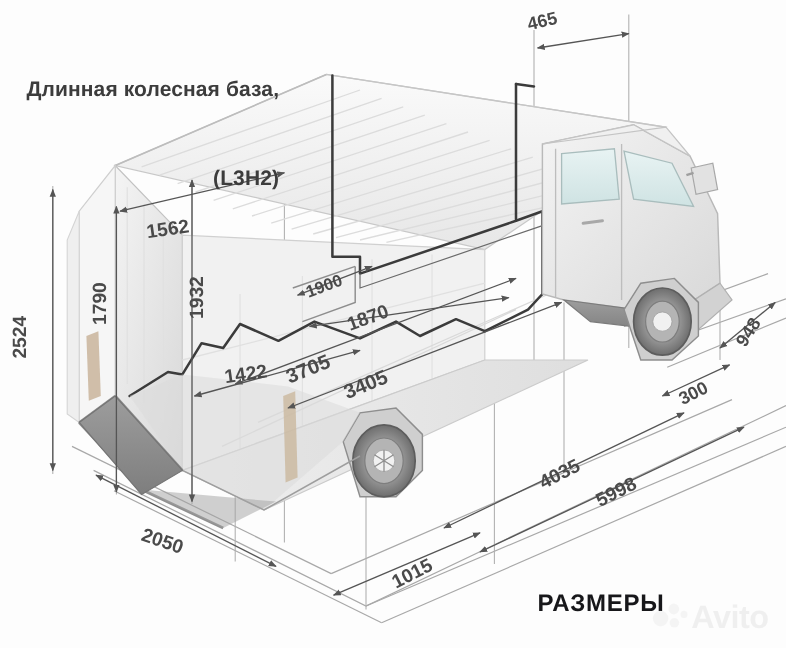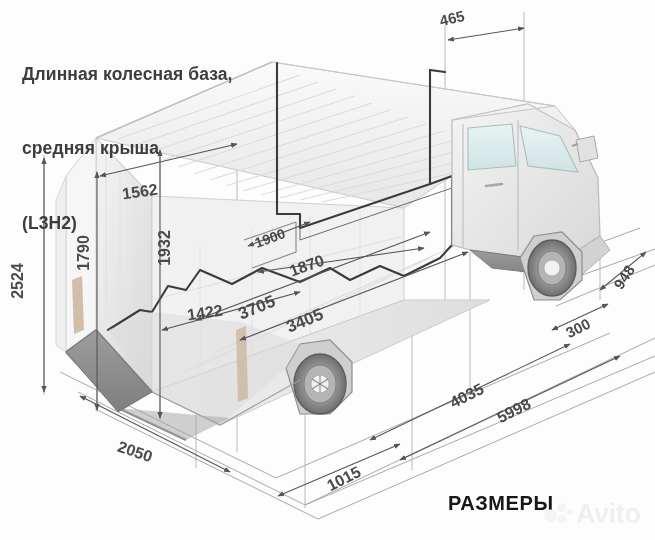--- a/index.html
+++ b/index.html
@@ -12,21 +12,21 @@
   #stage{position:absolute;left:0;top:0;width:655px;height:540px;}
   #svg{position:absolute;left:0;top:0;width:655px;height:540px;}
 
   
   #title-block{
     position:absolute;left:22px;top:12px;
     font-size:17.5px;font-weight:bold;color:#3c3c3c;
     line-height:1.42;letter-spacing:0.1px;
     white-space:pre;
   }
-  #title-block div{white-space:nowrap;}
+  #title-block div{white-space:nowrap;text-align:right;}
 
   
   .dim{
     position:absolute;
     font-family:"Liberation Sans", sans-serif;
     font-weight:bold;
     color:#4a4a4a;
     white-space:nowrap;
     transform-origin:center center;
   }
@@ -260,21 +260,20 @@
 
       <path d="M600,290 L646,252"></path>
 
       <path d="M552,330 L608,304"></path>
     </g>
 
   </svg>
 
   <div id="title-block">
     <div>Длинная колесная база,</div>
-    <div>средняя крыша</div>
     <div>(L3H2)</div>
   </div>
 
   <div id="dim-layer">
       <span class="dim" style="font-size: 15px; left: 452px; top: 18px; transform: translate(-50%, -50%) rotate(-13deg);">465</span>
       <span class="dim" style="font-size: 16px; left: 18px; top: 281px; transform: translate(-50%, -50%) rotate(-90deg);">2524</span>
       <span class="dim" style="font-size: 16px; left: 84px; top: 253px; transform: translate(-50%, -50%) rotate(-90deg);">1790</span>
       <span class="dim" style="font-size: 16px; left: 140px; top: 192px; transform: translate(-50%, -50%) rotate(-8deg);">1562</span>
       <span class="dim" style="font-size: 16px; left: 165px; top: 248px; transform: translate(-50%, -50%) rotate(-90deg);">1932</span>
       <span class="dim" style="font-size: 16px; left: 205px; top: 313px; transform: translate(-50%, -50%) rotate(-8deg);">1422</span>

